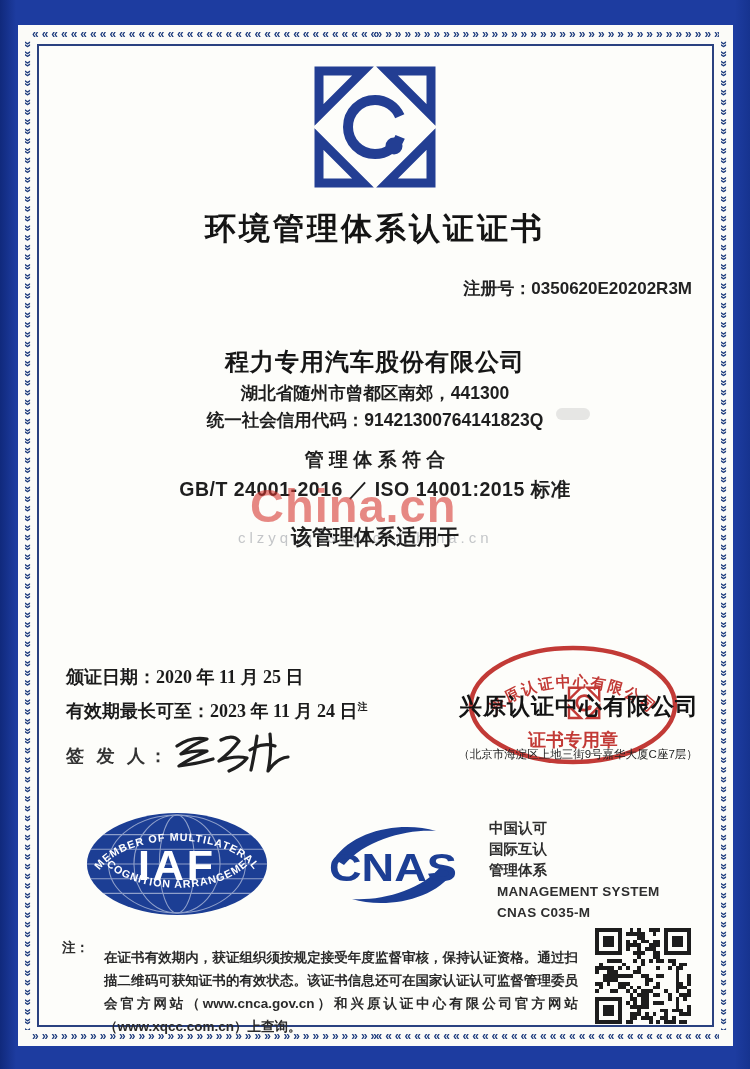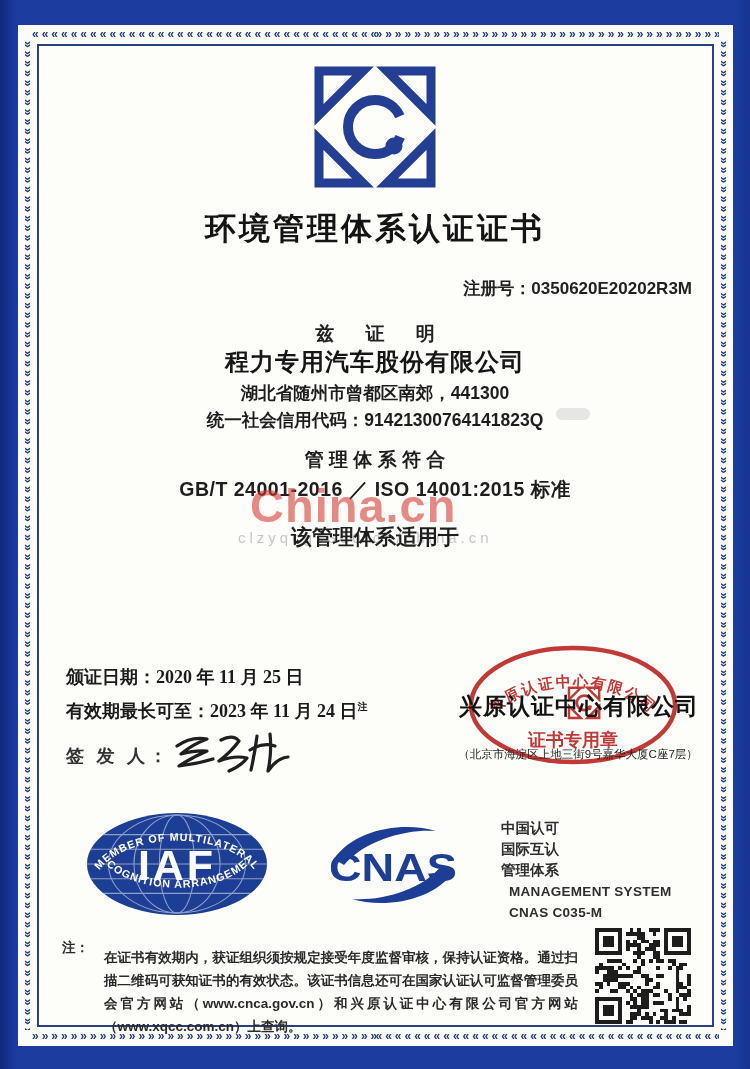--- a/index.html
+++ b/index.html
@@ -38,21 +38,21 @@
   .smudge{left:556px;top:408px;width:34px;height:12px;background:#c9c9c9;opacity:.45;border-radius:6px;}
   .dates{left:66px;top:663px;font-family:"Liberation Serif","DejaVu Serif",serif;font-size:18px;font-weight:700;line-height:29px;color:#1b1b1b;}
   .signrow{left:66px;top:736px;display:flex;align-items:center;gap:2px;}
   .signlabel{font-family:"Liberation Serif","DejaVu Serif",serif;font-size:18px;font-weight:600;letter-spacing:4px;color:#333;}
   .signature-svg{width:120px;height:46px;margin-top:-6px;}
   .stamp-svg{left:466px;top:642px;width:214px;height:126px;}
   .issuer-name{left:450px;top:691px;width:258px;text-align:center;font-size:23px;font-weight:700;letter-spacing:1px;color:#131313;}
   .issuer-addr{left:446px;top:747px;width:264px;text-align:center;font-size:11.5px;color:#222;}
   .iaf-svg{left:84px;top:811px;width:186px;height:106px;}
   .cnas-svg{left:328px;top:823px;width:132px;height:84px;}
-  .cnas-text{left:489px;top:818px;font-size:14.5px;font-weight:600;line-height:21px;color:#2e2e2e;margin-left:12px;}
+  .cnas-text{left:489px;top:818px;font-size:14.5px;font-weight:600;line-height:21px;color:#2e2e2e;}
   .cnas-text .en{font-size:13.5px;letter-spacing:.3px;font-weight:600;padding-left:8px;}
   .footnote{left:62px;top:936px;width:526px;display:flex;font-size:13.5px;font-weight:600;line-height:23px;color:#2a2a2a;}
   .footnote .lbl{flex:0 0 32px;}
   .footnote p{margin:10px;flex:1;text-align:justify;}
   .qr{left:594px;top:928px;width:98px;height:96px;}
 </style>
 </head>
 <body>
 
 <div class="cert-page">
@@ -88,21 +88,20 @@
 
     <svg class="abs emblem-top" viewBox="0 0 140 140">
       <use href="#emblem"></use>
     </svg>
 
     <div class="abs ctr title">环境管理体系认证证书</div>
     <div class="abs regline">
       <span>注册号：</span><span>0350620E20202R3M</span>
     </div>
 
-    <div class="abs ctr hereby">兹 证 明</div>
     <div class="abs ctr company">程力专用汽车股份有限公司</div>
     <div class="abs ctr addr">湖北省随州市曾都区南郊，441300</div>
     <div class="abs ctr credit">统一社会信用代码：91421300764141823Q</div>
     <div class="abs smudge"></div>
 
     <div class="abs ctr conform">管 理 体 系 符 合</div>
     <div class="abs ctr standards">GB/T 24001-2016 ／ ISO 14001:2015 标准</div>
 
     <div class="abs wm-brand">China.cn</div>
     <div class="abs wm-url">clzyqcgs360.cn/china.cn</div>

